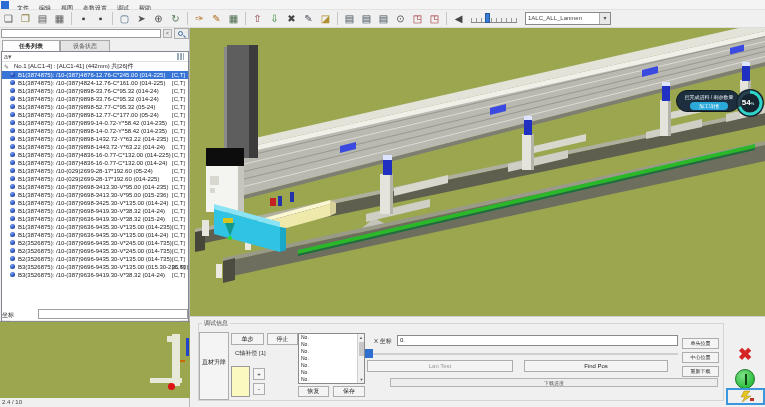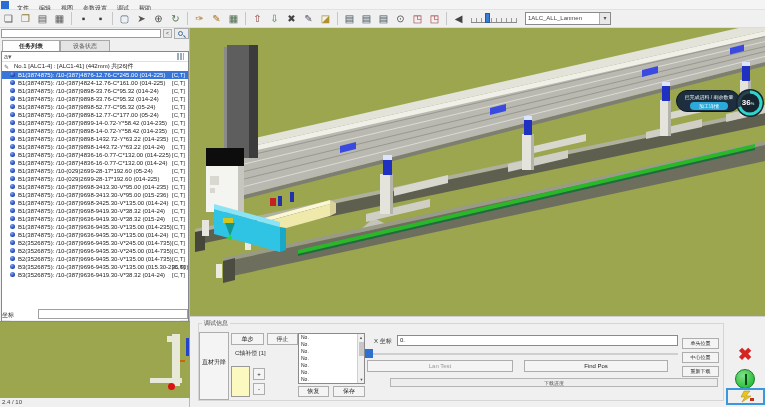--- a/index.html
+++ b/index.html
@@ -377,21 +377,21 @@
       <div id="overlay-line">已完成进料 / 剩余数量</div>
       <div id="overlay-pill">加工详情</div>
     </div>
     <div id="gauge">
       <svg width="30" height="30" viewBox="0 0 30 30">
         <circle cx="15" cy="15" r="14" fill="#16242f"></circle>
         <circle cx="15" cy="15" r="11" fill="none" stroke="#29414f" stroke-width="3"></circle>
         <circle cx="15" cy="15" r="11" fill="none" stroke="#2fd5c8" stroke-width="3" stroke-dasharray="47.7 21.4" transform="rotate(-90 15 15)"></circle>
       </svg>
       <div id="gauge-num">
-        <span>36</span><span class="pct">%</span>
+        <span>54</span><span class="pct">%</span>
       </div>
     </div>
   </div>
 
   <div id="bottom-panel">
     <div id="groupbox"></div>
     <div id="group-title">调试信息</div>
 
     <div id="big-button" class="btn">直材升降</div>
     <div id="btn-step" class="btn">单步</div>

